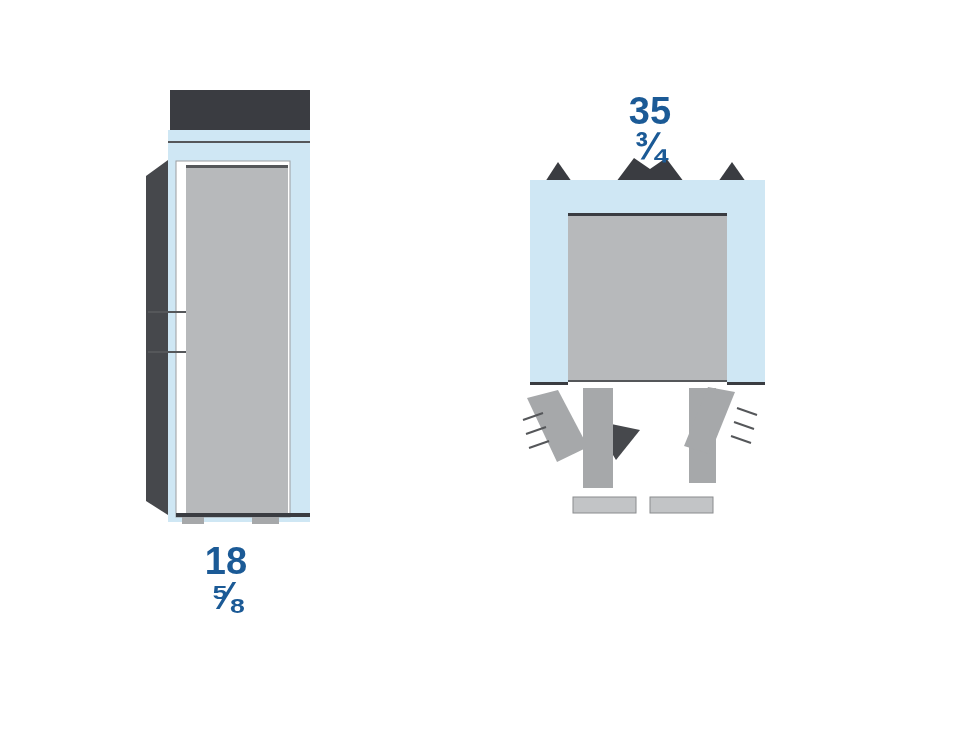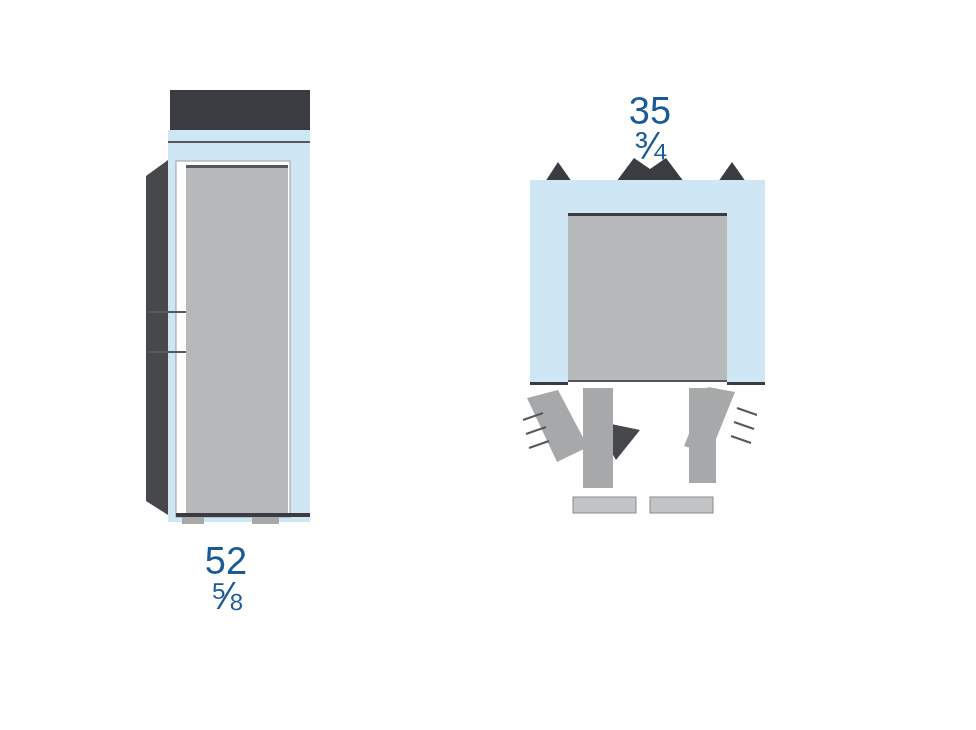--- a/index.html
+++ b/index.html
@@ -7,21 +7,21 @@
     width:976px;height:730px;
     background:var(--background,#fff);
     font-family:"Liberation Sans", sans-serif;
     position:relative;overflow:hidden;
   }
   .stage{position:absolute;inset:0;}
   svg{position:absolute;left:0;top:0;}
   .dim-label{
     position:absolute;
     color:var(--accent-blue,#1b5a96);
-    font-weight:400;
+    font-weight:700;
     font-size:38px;
     line-height:0.92;
     text-align:center;
     letter-spacing:0px;
     user-select:none;
   }
   .dim-label span{display:block;}
 </style>
 </head>
 <body>
@@ -90,21 +90,21 @@
         <line x1="731" y1="436" x2="751" y2="443"></line>
       </g>
 
       <rect x="573" y="497" width="63" height="16" fill="var(--bar-gray)" stroke="#8a8c8e" stroke-width="1"></rect>
       <rect x="650" y="497" width="63" height="16" fill="var(--bar-gray)" stroke="#8a8c8e" stroke-width="1"></rect>
     </g>
   </svg>
 
 
   <div class="dim-label" style="left:184px;top:544px;width:84px;">
-    <span>52</span>
+    <span>18</span>
     <span>⅝</span>
   </div>
 
   <div class="dim-label" style="left:602px;top:94px;width:96px;">
     <span>35</span>
     <span>¾</span>
   </div>
 
 </div>
 

